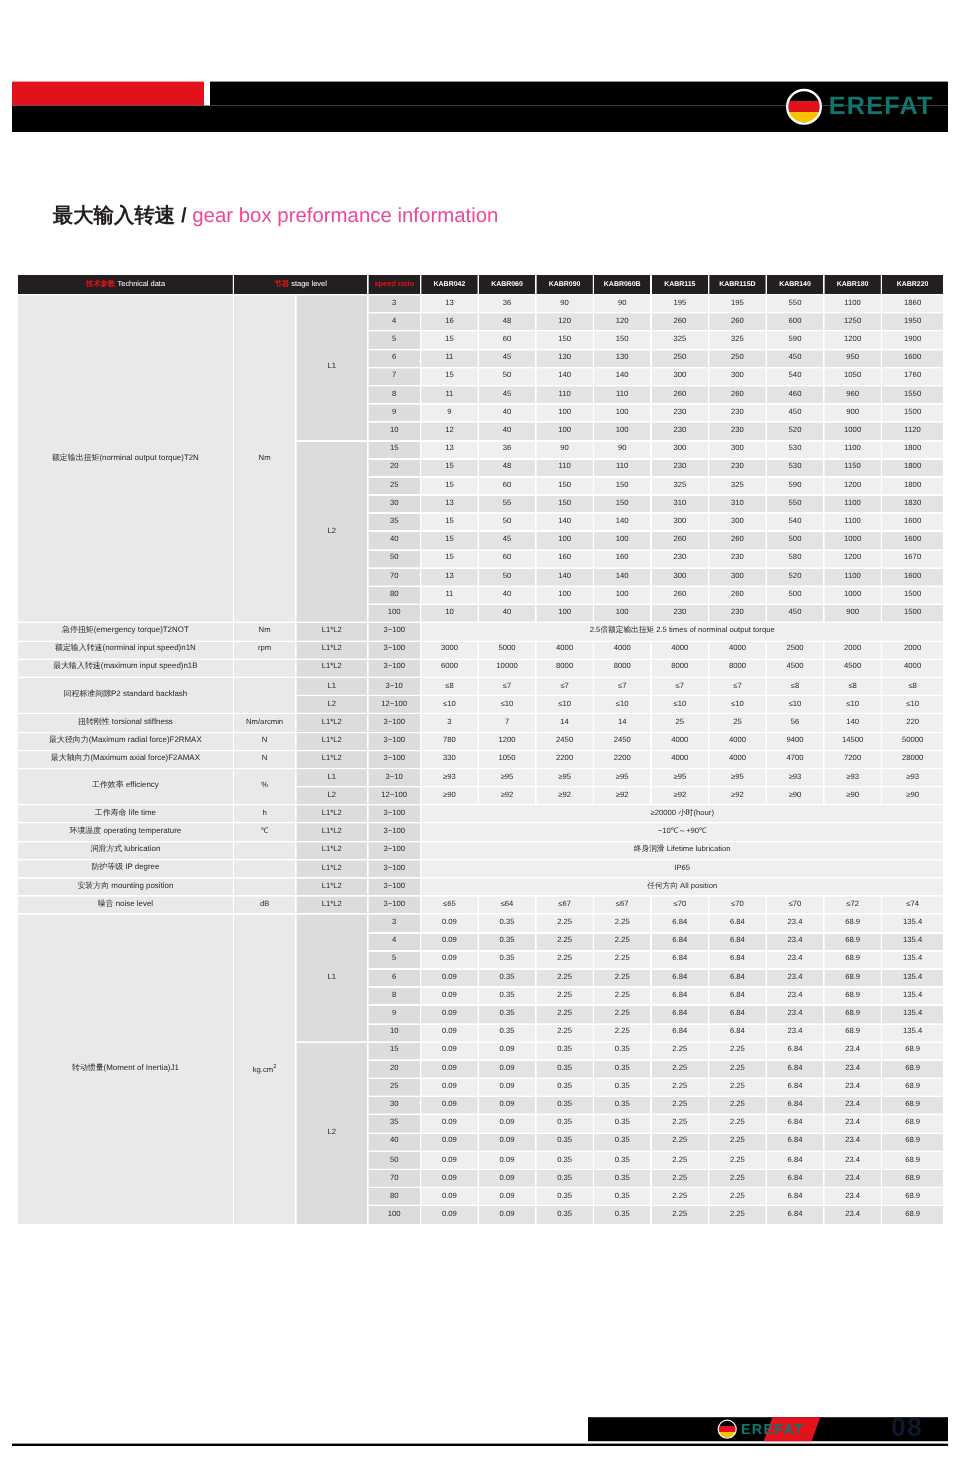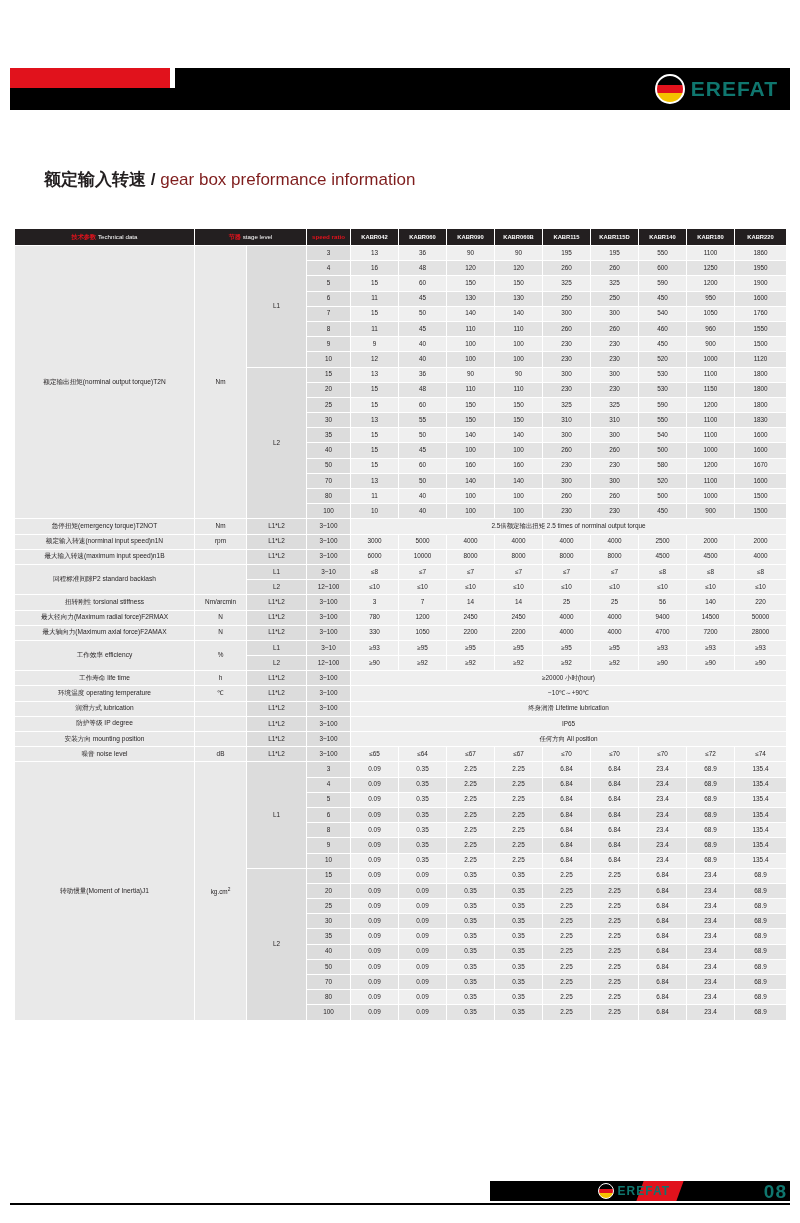--- a/index.html
+++ b/index.html
@@ -39,21 +39,21 @@
     color:#0f766e;font-size:21px;font-weight:bold;letter-spacing:1px;
     font-family:"Liberation Sans", sans-serif;
   }
 
   
   .title{
     position:absolute;left:44px;top:168px;font-size:17px;
   }
   .title .cn{font-weight:bold;color:#231f20;}
   .title .sep{font-weight:bold;color:#231f20;}
-  .title .en{font-weight:normal;color:#7f1d1d;margin-top:24px;}
+  .title .en{font-weight:normal;color:#ec4899;margin-top:24px;}
 
   
   .tbl-wrap{
     position:absolute;left:14px;top:228px;width:772px;
   }
   table.spec{
     border-collapse:collapse;width:772px;table-layout:fixed;
     font-size:6.4px;
   }
   table.spec td,table.spec th{
@@ -96,39 +96,39 @@
   }
   .footer .line{
     position:absolute;left:10px;bottom:18px;width:780px;height:2px;background:#000000;
   }
   .footer-logo{
     position:absolute;right:130px;bottom:24px;display:flex;align-items:center;gap:4px;
   }
   .footer-logo .logo-mark{width:16px;height:16px;border-width:1px;}
   .footer-logo .logo-text{font-size:12px;}
   .pageno{
-    position:absolute;right:13px;bottom:20px;color:#0f766e;font-size:19px;font-weight:bold;
+    position:absolute;right:31px;bottom:20px;color:#0f172a;font-size:22px;font-weight:bold;
     letter-spacing:1px;
   }
 </style>
 </head>
 <body>
 
 <div class="header">
   <div class="red"></div>
   <div class="black"></div>
   <div class="blackbottom"></div>
   <div class="logo">
     <span class="logo-mark"></span>
     <span class="logo-text">EREFAT</span>
   </div>
 </div>
 
 <div class="title">
-  <span class="cn">额定输入转速</span>
+  <span class="cn">最大输入转速</span>
   <span class="sep">/</span>
   <span class="en">gear box preformance information</span>
 </div>
 
 <div class="tbl-wrap">
   <table class="spec">
     <colgroup>
       <col style="width:180px">
       <col style="width:52px">
       <col style="width:60px">

